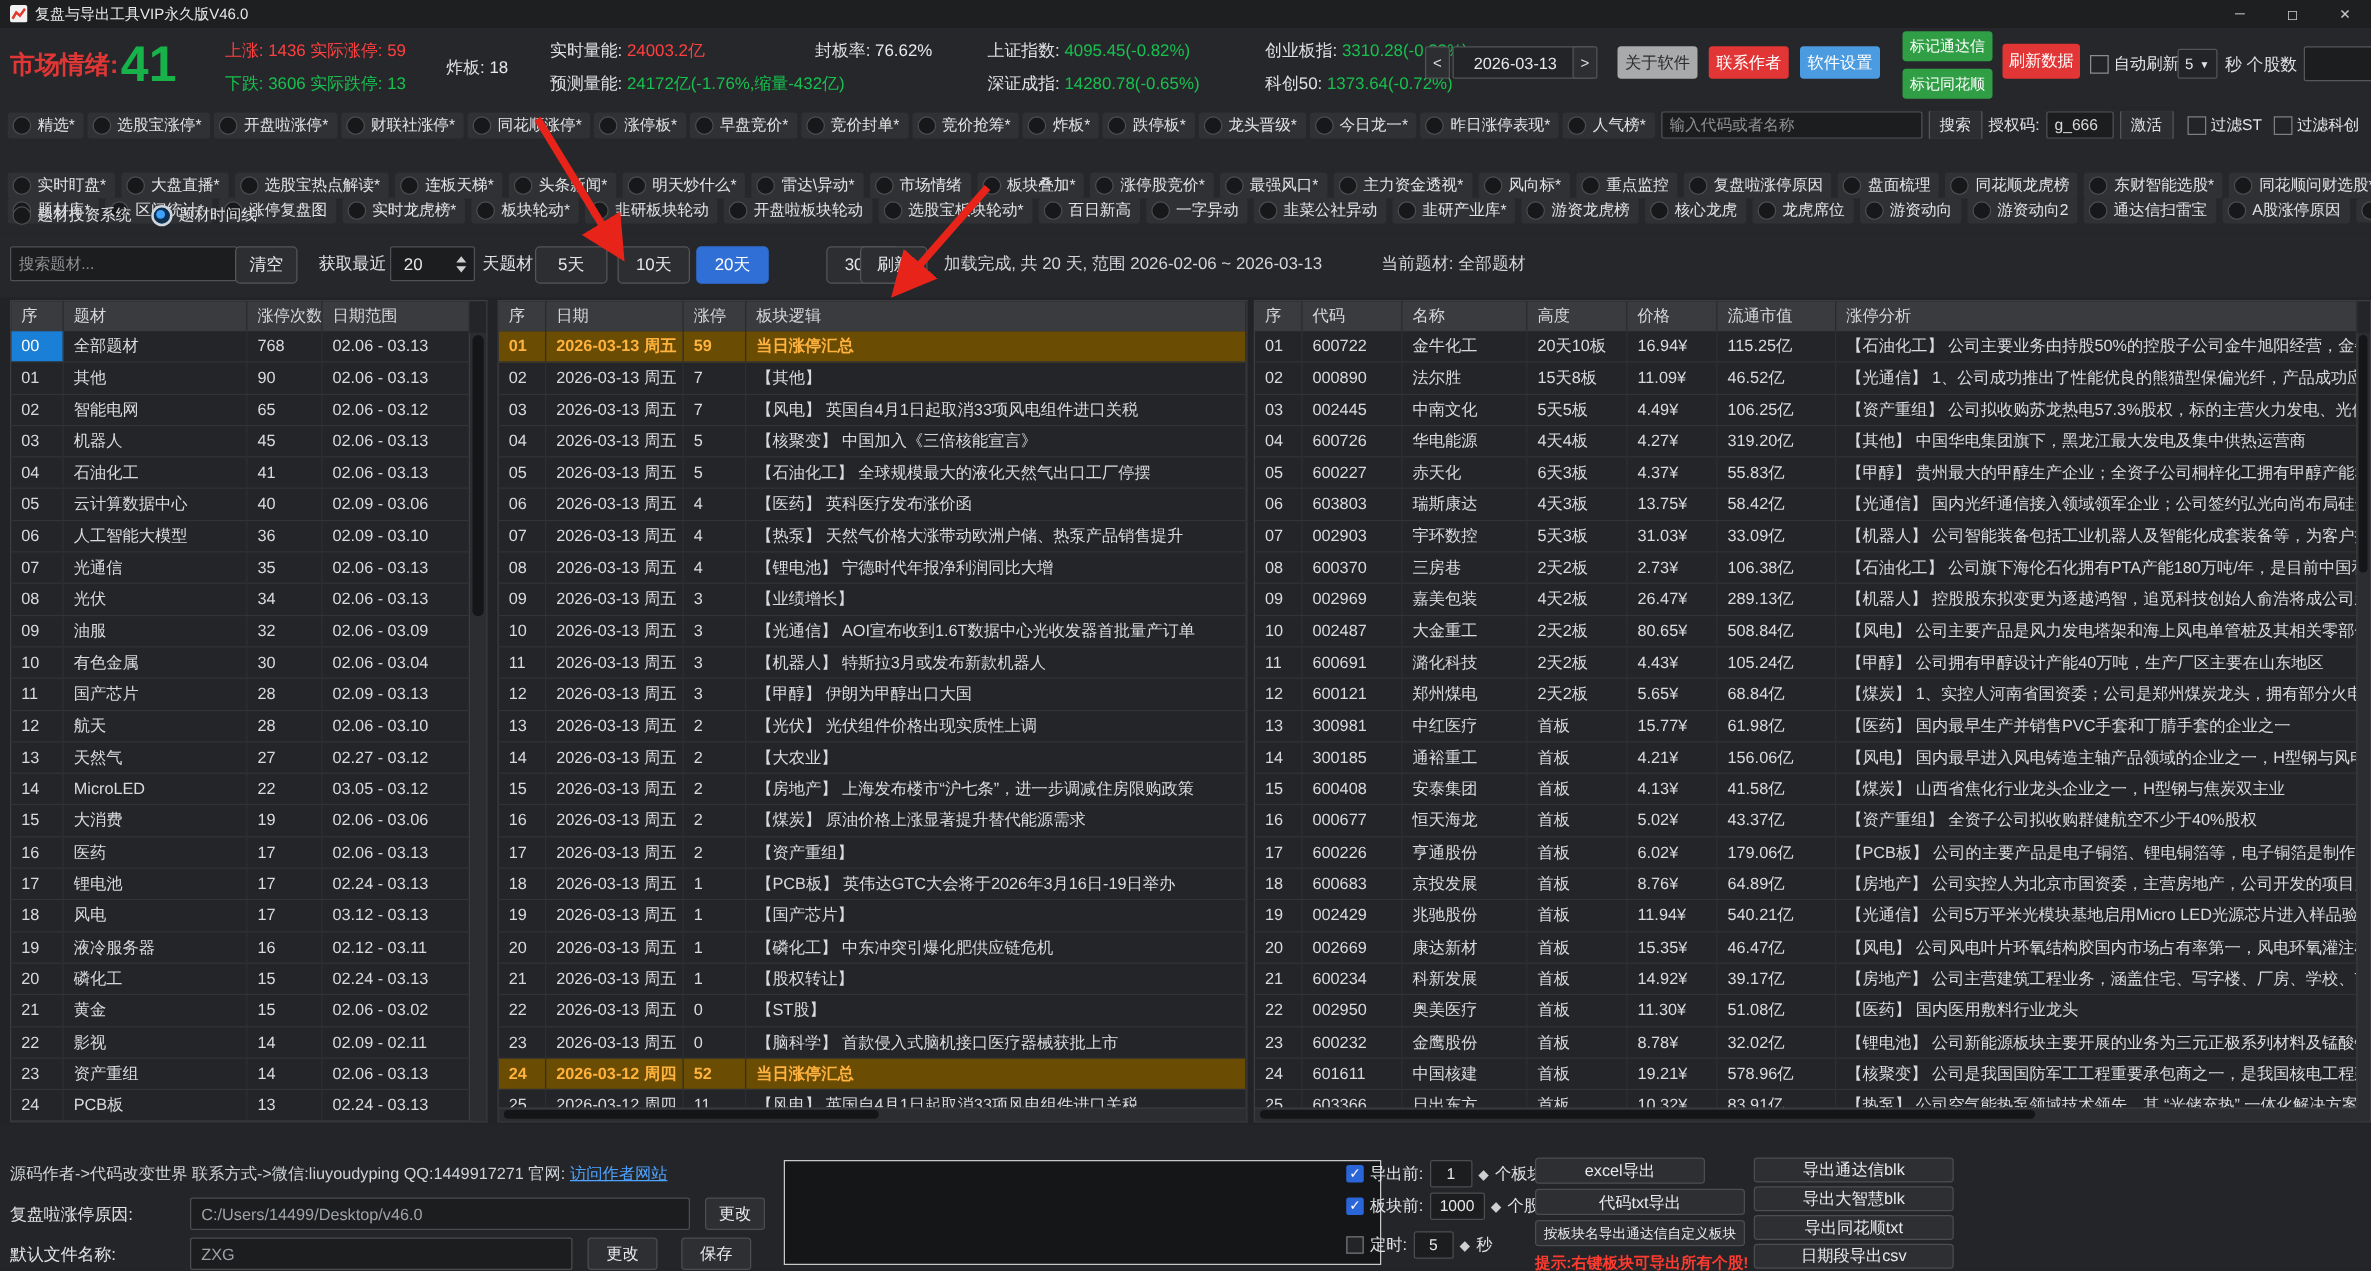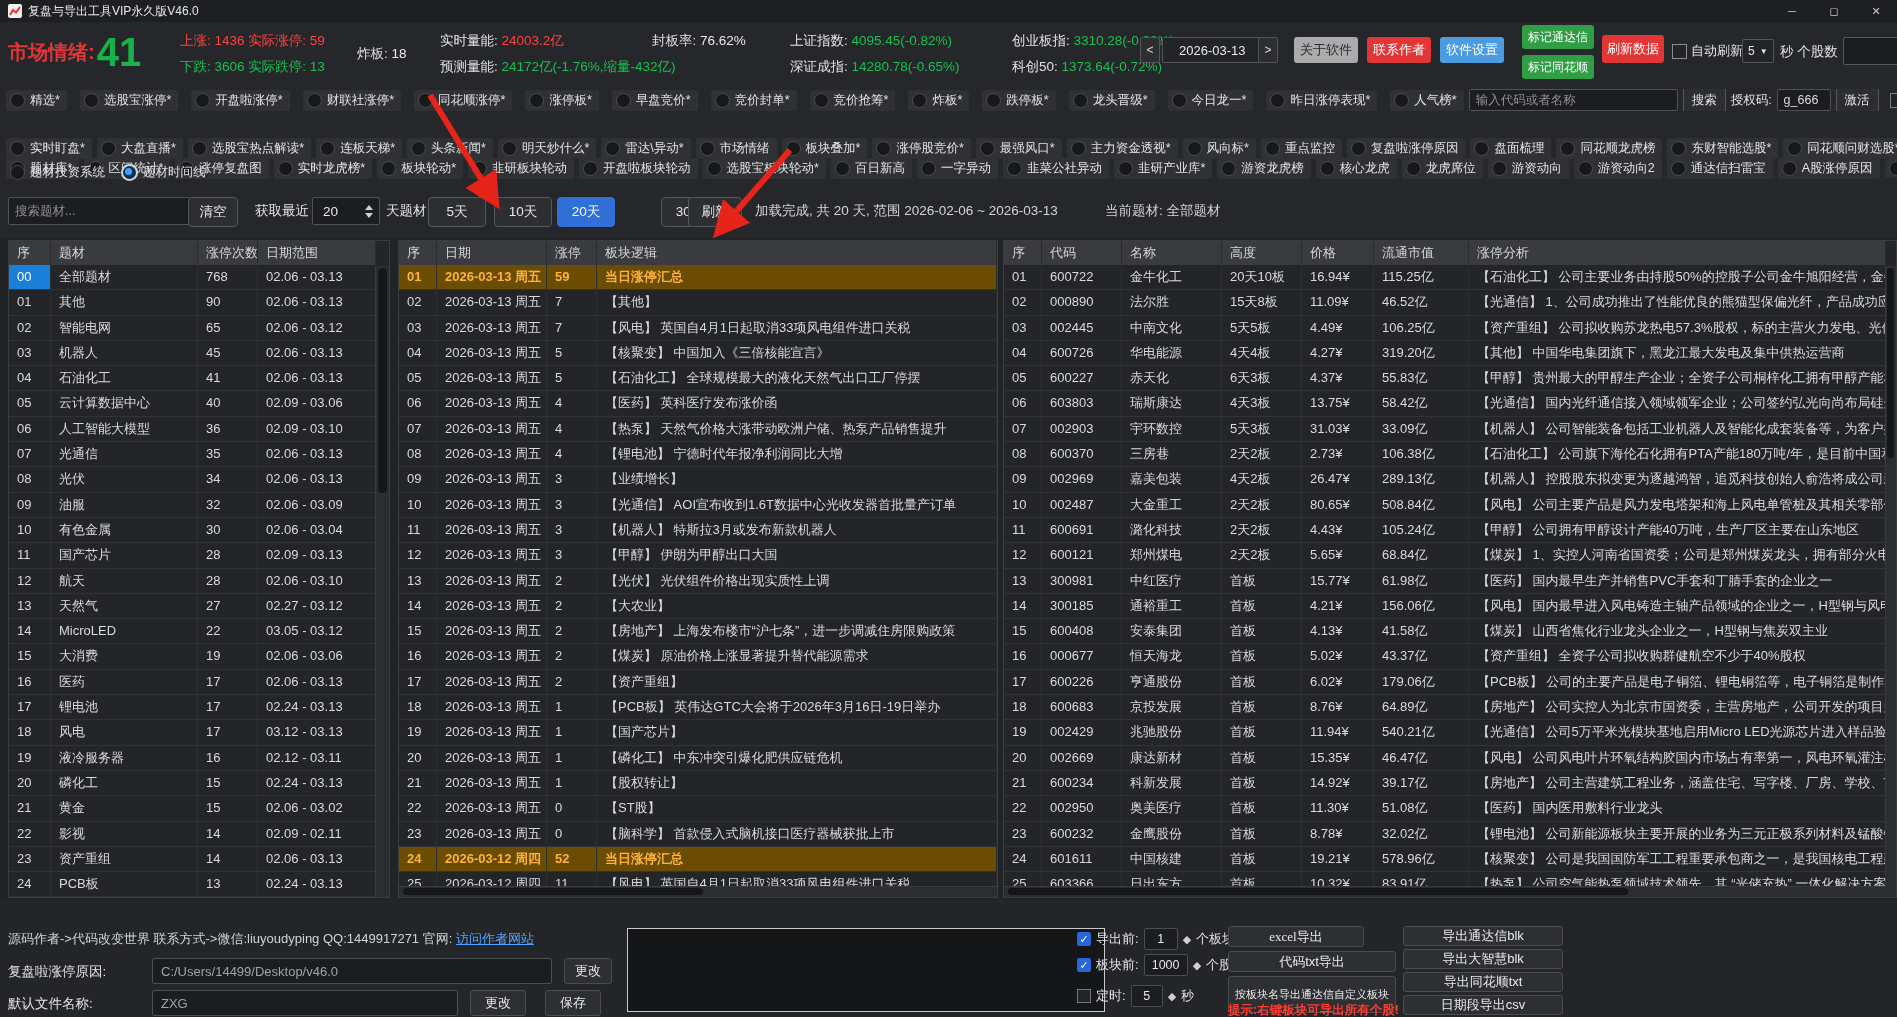--- a/index.html
+++ b/index.html
@@ -26,21 +26,21 @@
   .btn-red{background:#e23535;}
   .btn-blue{background:#4b9be0;}
   .btn-green{background:#2f9e44;font-size:12px;}
   .chkrow{position:absolute;display:flex;align-items:center;color:#e3e4e6;font-size:13px;}
   .chkbox{width:13px;height:13px;border:1px solid #8b8c8f;background:#232427;margin-right:4px;}
   .ddl{position:absolute;height:22px;background:#232427;border:1px solid #535457;color:#e3e4e6;font-size:12px;display:flex;align-items:center;padding:0 5px;gap:5px;border-radius:2px;}
   .smallinput{position:absolute;background:#1c1d1f;border:1px solid #56575a;height:24px;border-radius:2px;}
   
   .filters{position:absolute;left:0;top:86px;width:100%;height:100px;background:#26272a;}
   .frow{position:absolute;left:6px;right:0;height:22px;display:flex;align-items:center;gap:5px;overflow:hidden;white-space:nowrap;}
-  .pillwrap{display:flex;gap:13px;}
+  .pillwrap{display:flex;gap:3px;}
   .pill{display:flex;align-items:center;background:#303134;border-radius:3px;padding:2px 7px 2px 4px;flex:none;}
   .pill.bare{background:transparent;}
   .radio{width:13px;height:13px;border-radius:50%;background:#17181a;border:1px solid #4d4e51;margin-right:5px;flex:none;}
   .radio.on{background:#0d2f52;border:2px solid #cfd6dd;position:relative;}
   .radio.on::after{content:"";position:absolute;left:2px;top:2px;width:7px;height:7px;border-radius:50%;background:#3da1ff;}
   .pl{color:#e2e3e5;font-size:12.5px;}
   .chk{display:flex;align-items:center;flex:none;margin-left:6px;}
   .chk .box{width:13px;height:13px;border:1px solid #7d7e81;background:#232427;margin-right:4px;}
   .chk .lab{color:#e2e3e5;font-size:12.5px;}
   .inlinebtn{background:#2d2e31;border:1px solid #55565a;color:#e2e3e5;font-size:12.5px;border-radius:2px;height:22px;display:flex;align-items:center;padding:0 8px;flex:none;}
@@ -1024,23 +1024,23 @@
       <span>个股票</span>
     </div>
     <div class="exprow" style="left:1077px;top:85px;">
       <span class="graychk"></span>
       <span>定时:</span>
       <span class="numbox" style="width:30px;">5</span>
       <span class="diam">◆</span>
       <span>秒</span>
     </div>
 
-    <div class="fbtn" style="left:1228px;top:26px;width:136px;height:21px;font-family:Liberation Serif, serif;">excel导出</div>
+    <div class="fbtn" style="left:1228px;top:26px;width:136px;height:21px;">excel导出</div>
     <div class="fbtn" style="left:1228px;top:51px;width:168px;height:21px;">代码txt导出</div>
-    <div class="fbtn" style="left:1228px;top:76px;width:168px;height:37px;font-size:11px;">按板块名导出通达信自定义板块</div>
+    <div class="fbtn" style="left:1228px;top:76px;width:168px;height:21px;font-size:11px;">按板块名导出通达信自定义板块</div>
     <span class="tiptext" style="left:1228px;top:102px;">提示:右键板块可导出所有个股!</span>
 
     <div class="fbtn" style="left:1403px;top:26px;width:160px;height:20px;">导出通达信blk</div>
     <div class="fbtn" style="left:1403px;top:49px;width:160px;height:20px;">导出大智慧blk</div>
     <div class="fbtn" style="left:1403px;top:72px;width:160px;height:20px;">导出同花顺txt</div>
     <div class="fbtn" style="left:1403px;top:95px;width:160px;height:20px;">日期段导出csv</div>
   </div>
 
   <svg class="arrows" viewBox="0 0 1897 1017">
     <defs>

